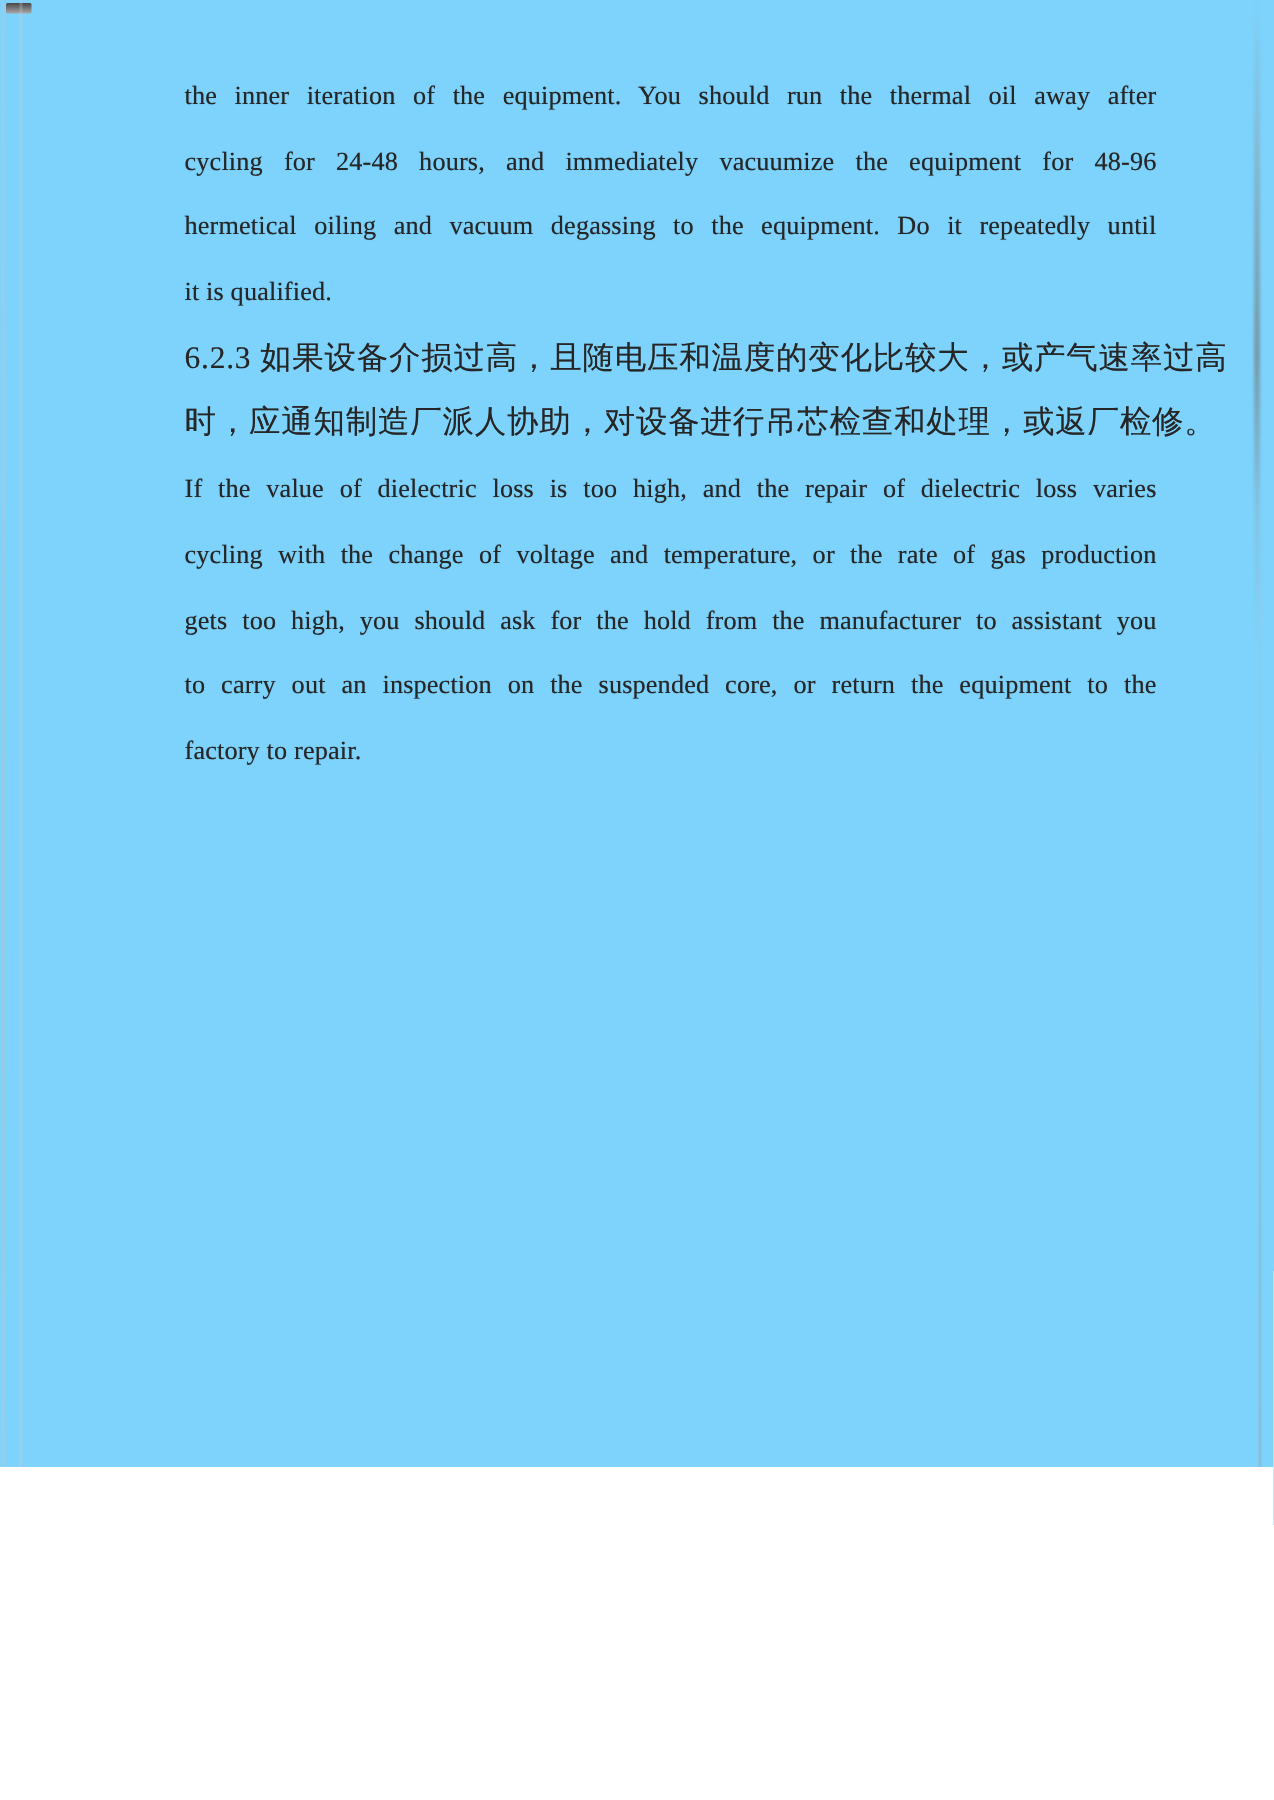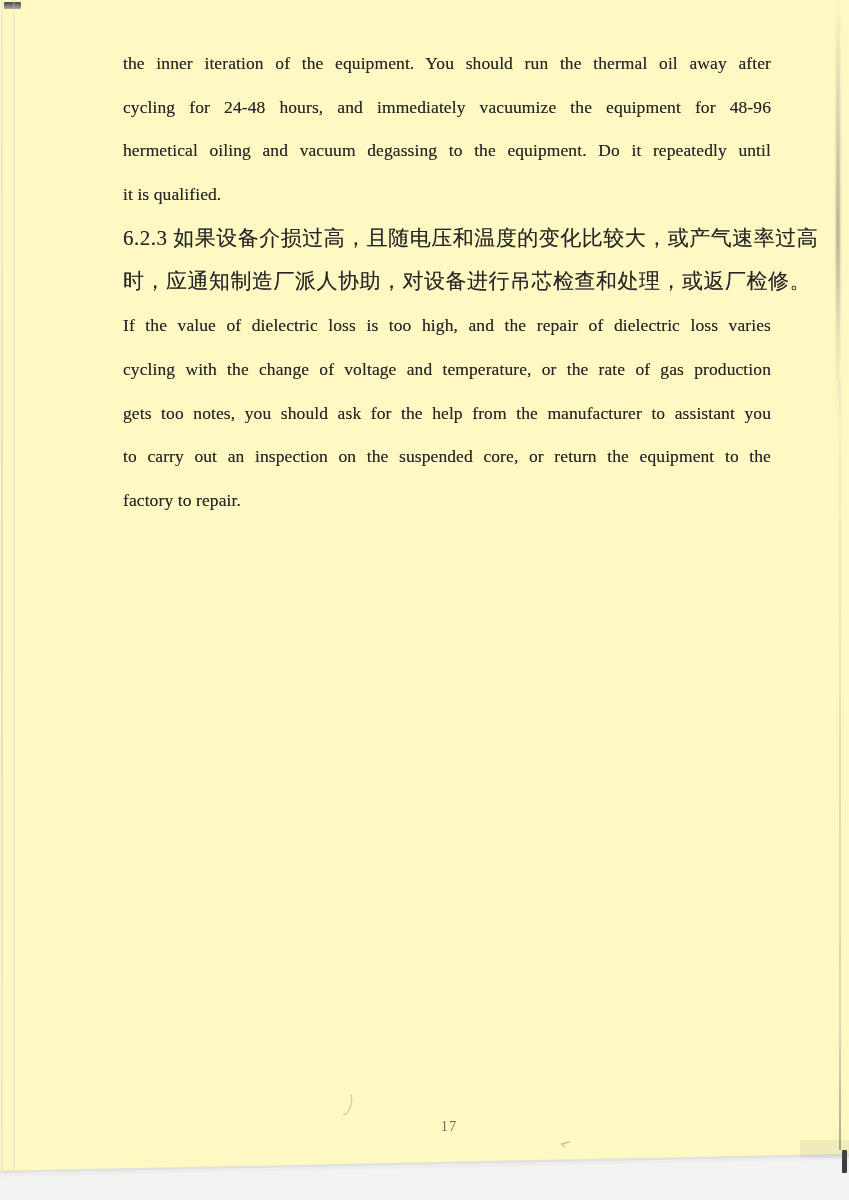--- a/index.html
+++ b/index.html
@@ -7,22 +7,22 @@
     padding: 0;
   }
   body {
     width: 849px;
     height: 1200px;
     font-family: "Liberation Serif", "DejaVu Serif", serif;
   }
   .scan-page {
     position: relative;
     width: 849px;
-    height: 1200px;
-    background: #fef9c3;
+    height: 978px;
+    background: #7dd3fc;
     overflow: hidden;
   }
   
   .mark-topleft {
     position: absolute;
     left: 4px; top: 2px;
     width: 17px; height: 7px;
     background: linear-gradient(to bottom, #474747, #a8a8a8);
     border-radius: 1px;
   }
@@ -112,21 +112,21 @@
 
   <div class="text-col">
     <div class="tl just">the inner iteration of the equipment. You should run the thermal oil away after</div>
     <div class="tl just">cycling for 24-48 hours, and immediately vacuumize the equipment for 48-96</div>
     <div class="tl just">hermetical oiling and vacuum degassing to the equipment. Do it repeatedly until</div>
     <div class="tl">it is qualified.</div>
     <div class="tl cn">6.2.3 如果设备介损过高，且随电压和温度的变化比较大，或产气速率过高</div>
     <div class="tl cn">时，应通知制造厂派人协助，对设备进行吊芯检查和处理，或返厂检修。</div>
     <div class="tl just">If the value of dielectric loss is too high, and the repair of dielectric loss varies</div>
     <div class="tl just">cycling with the change of voltage and temperature, or the rate of gas production</div>
-    <div class="tl just">gets too notes, you should ask for the help from the manufacturer to assistant you</div>
+    <div class="tl just">gets too high, you should ask for the hold from the manufacturer to assistant you</div>
     <div class="tl just">to carry out an inspection on the suspended core, or return the equipment to the</div>
     <div class="tl">factory to repair.</div>
   </div>
 
   <div class="page-number">17</div>
 
   <svg class="artifact-overlay" width="849" height="1200" viewBox="0 0 849 1200">
 
     <polygon points="0,1173 849,1155 849,1200 0,1200" fill="#f3f3f2"></polygon>
 

